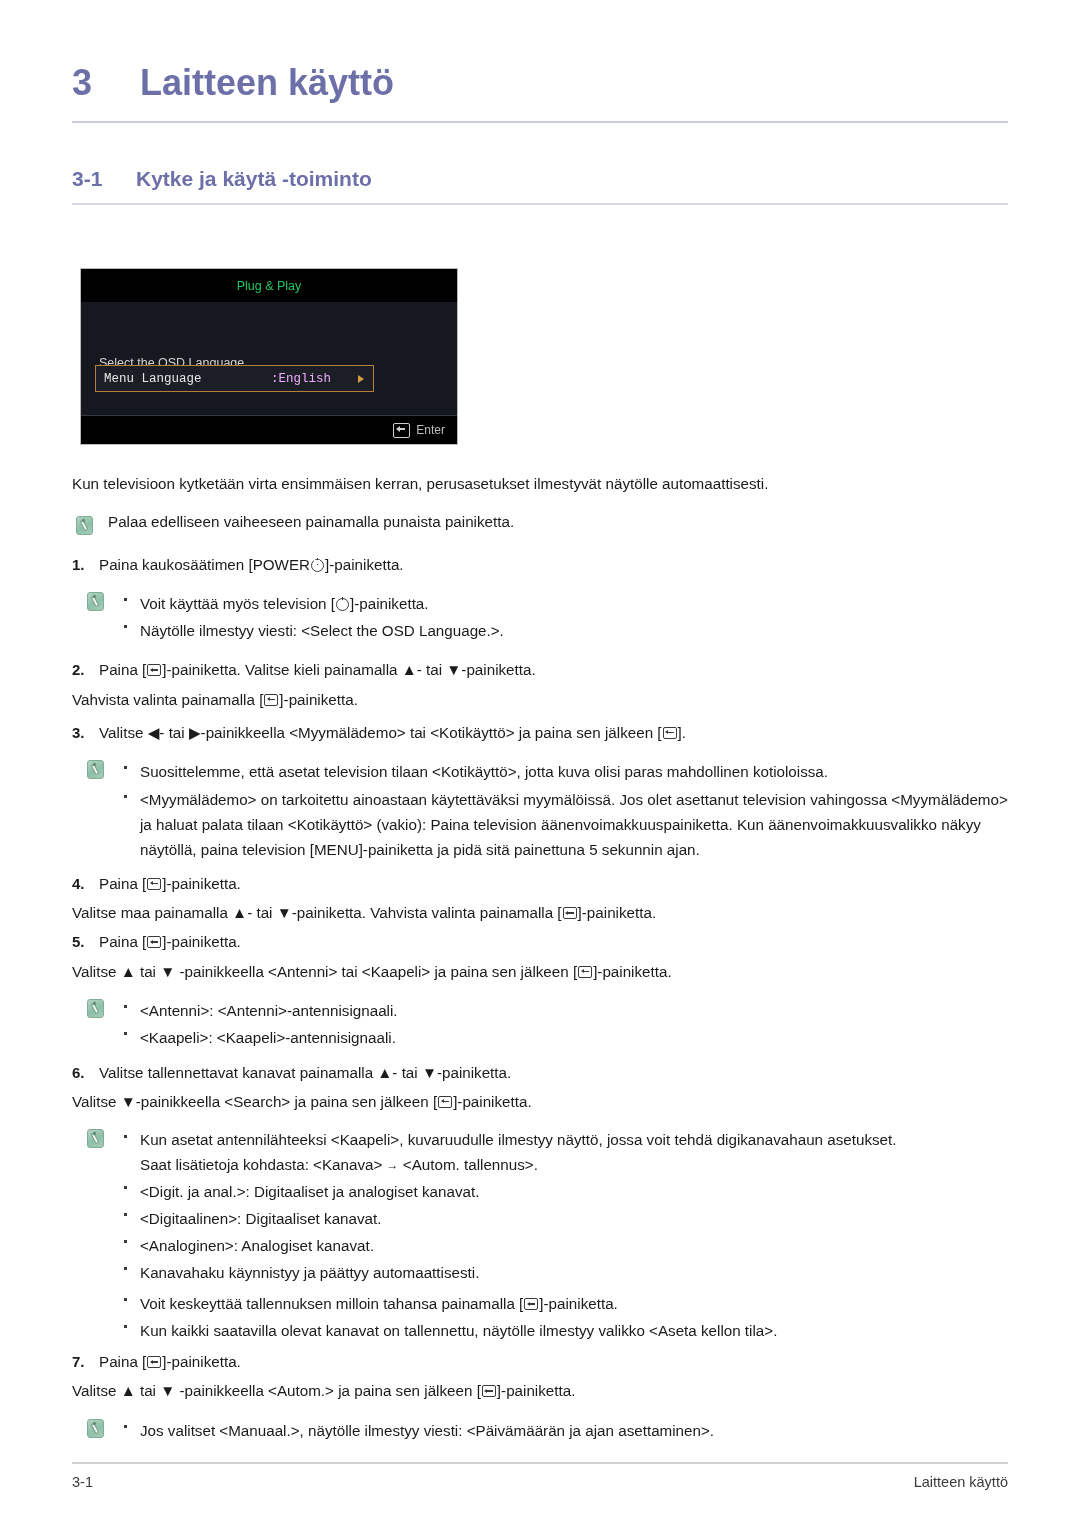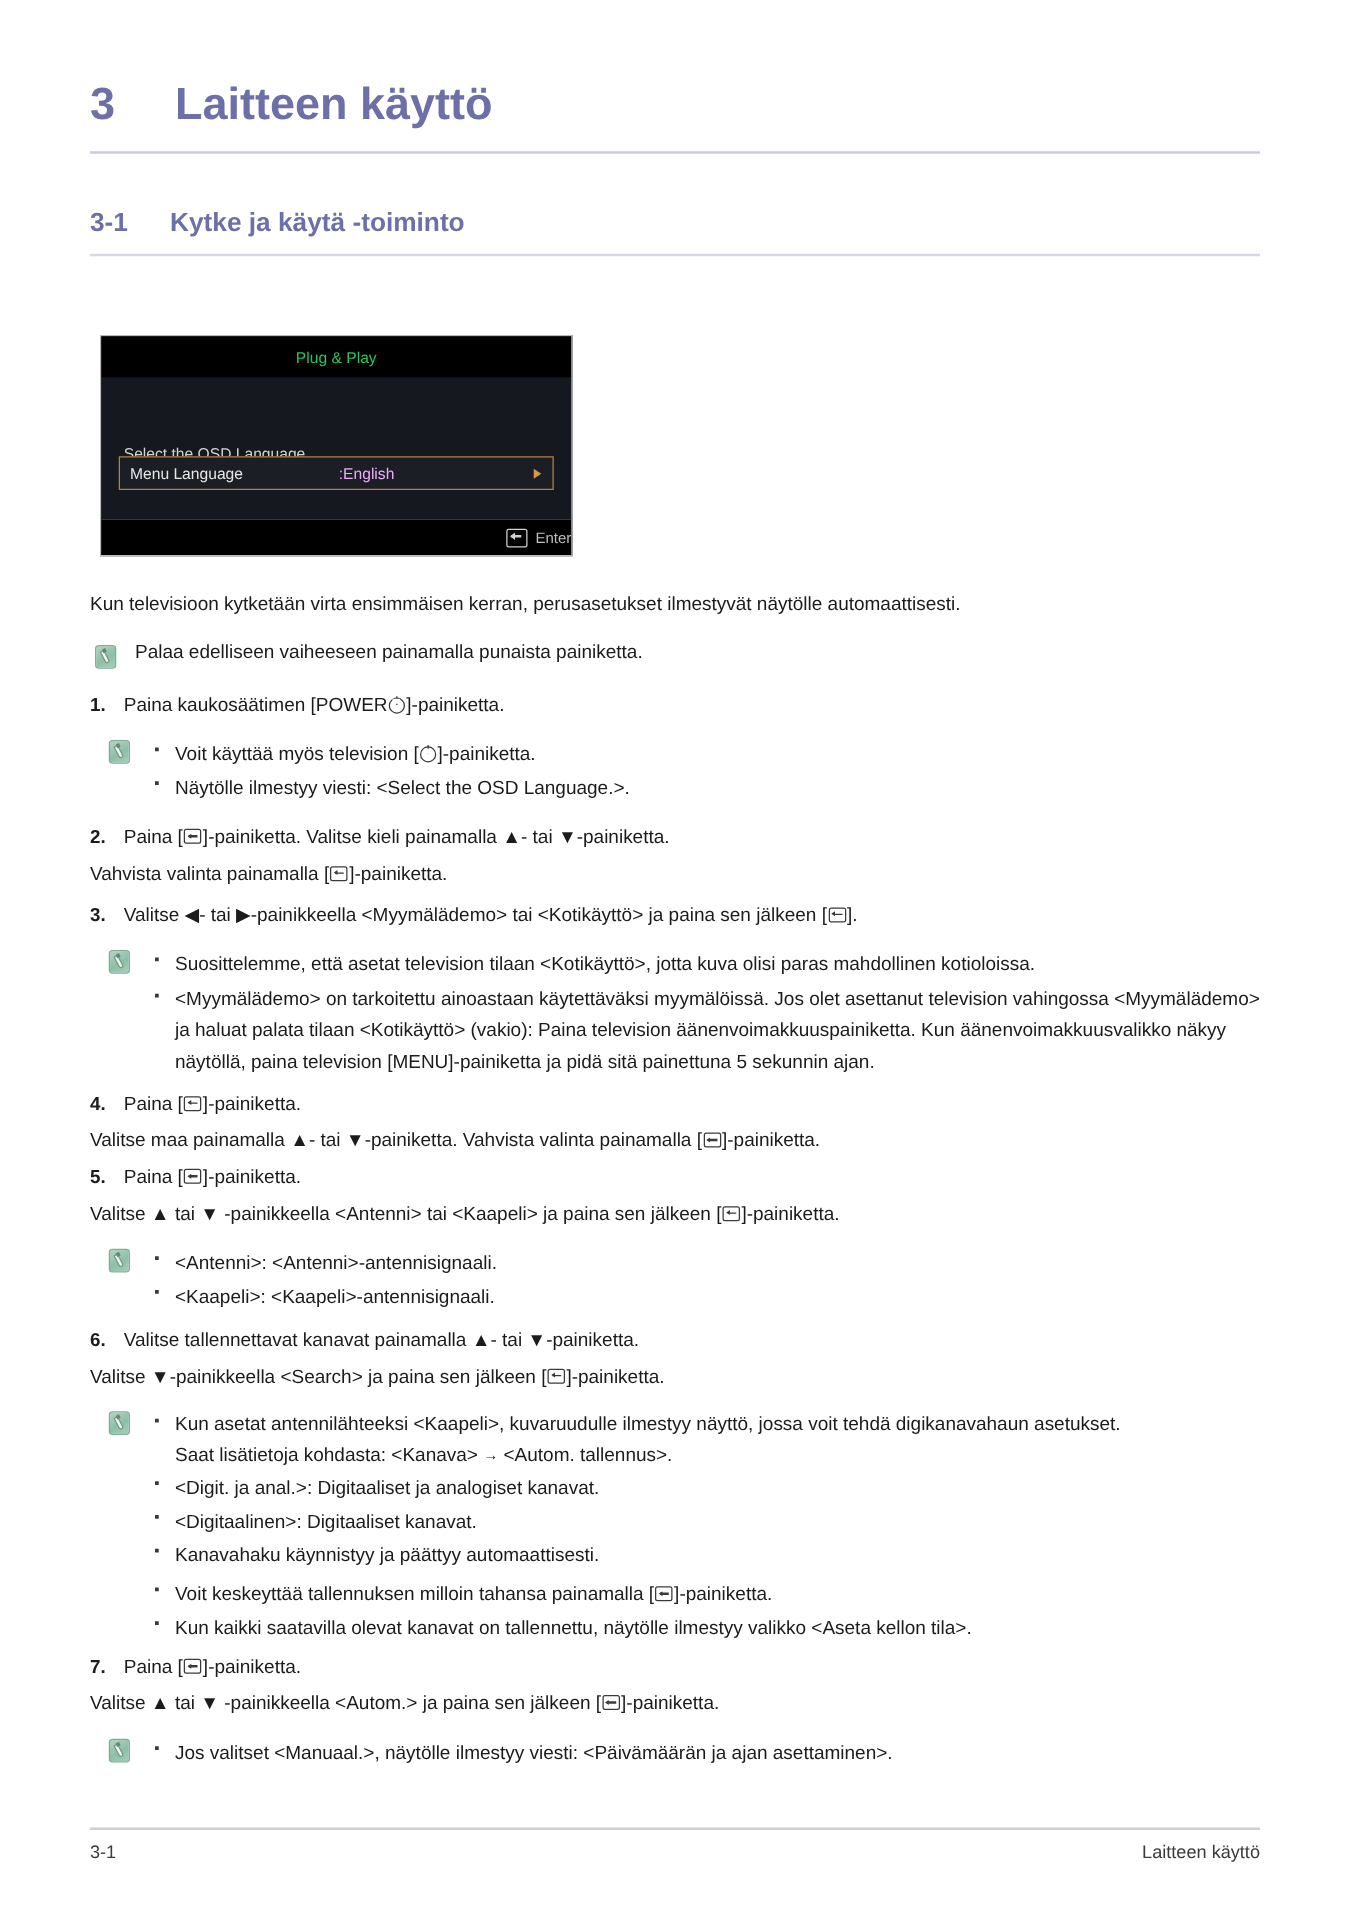--- a/index.html
+++ b/index.html
@@ -104,27 +104,28 @@
     left: 18px;
     top: 16px;
     color: #d3d3d3;
     font-size: 12.5px;
     margin-top: 38px;
   }
   .osd-row {
     position: absolute;
     left: 14px;
     top: 63px;
-    width: 348px;
+    width: 279px;
     height: 27px;
     box-sizing: border-box;
     border: 1px solid #b5813a;
     background: #1b1e25;
     display: flex;
     align-items: center;
+    font-family: Liberation Mono, monospace;
   }
   .osd-row-label {
     margin-left: 8px;
     color: #e6e6e6;
     font-size: 12.5px;
   }
   .osd-row-value {
     position: absolute;
     left: 175px;
     color: #f0abfc;
@@ -142,21 +143,21 @@
     position: absolute;
     left: 0; bottom: 0;
     width: 100%;
     height: 29px;
     background: #000000;
     border-top: 1px solid #333a44;
     box-sizing: border-box;
     display: flex;
     align-items: center;
     justify-content: flex-end;
-    padding-right: 0;
+    padding-right: 12px;
   }
   .osd-enter-label {
     color: #bdbdbd;
     font-size: 12px;
     margin-left: 6px;
   }
   .osd-enter-glyph {
     display: inline-block;
     width: 15px; height: 13px;
     border: 1.5px solid #cfcfcf;
@@ -499,20 +500,21 @@
       <div class="note-body">
         <ul class="blist">
           <li style="line-height:25px;">
             <span>Kun asetat antennilähteeksi &lt;Kaapeli&gt;, kuvaruudulle ilmestyy näyttö, jossa voit tehdä digikanavahaun asetukset.</span><br>
             <span>Saat lisätietoja kohdasta: &lt;Kanava&gt;</span>
             <span class="arr">→</span>
             <span>&lt;Autom. tallennus&gt;.</span>
           </li>
           <li class="lh">&lt;Digit. ja anal.&gt;: Digitaaliset ja analogiset kanavat.</li>
           <li class="lh">&lt;Digitaalinen&gt;: Digitaaliset kanavat.</li>
+          <li class="lh">&lt;Analoginen&gt;: Analogiset kanavat.</li>
           <li class="lh">Kanavahaku käynnistyy ja päättyy automaattisesti.</li>
           <li class="lh" style="margin-top:4px;"><span>Voit keskeyttää tallennuksen milloin tahansa painamalla [</span><span class="ico-enter"></span><span>]-painiketta.</span></li>
           <li class="lh">Kun kaikki saatavilla olevat kanavat on tallennettu, näytölle ilmestyy valikko &lt;Aseta kellon tila&gt;.</li>
         </ul>
       </div>
     </div>
 
     <div class="sp10"></div>
 
     <div class="step">

